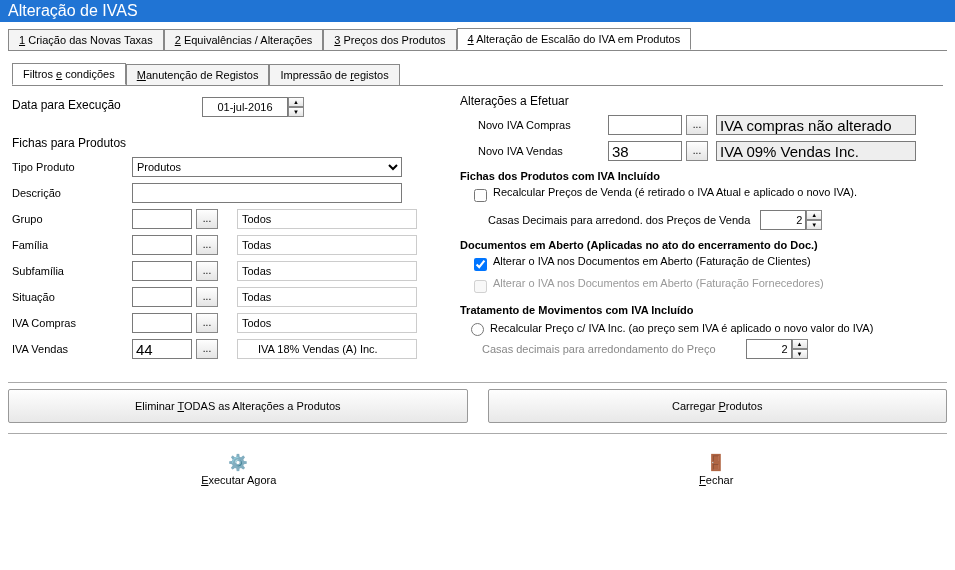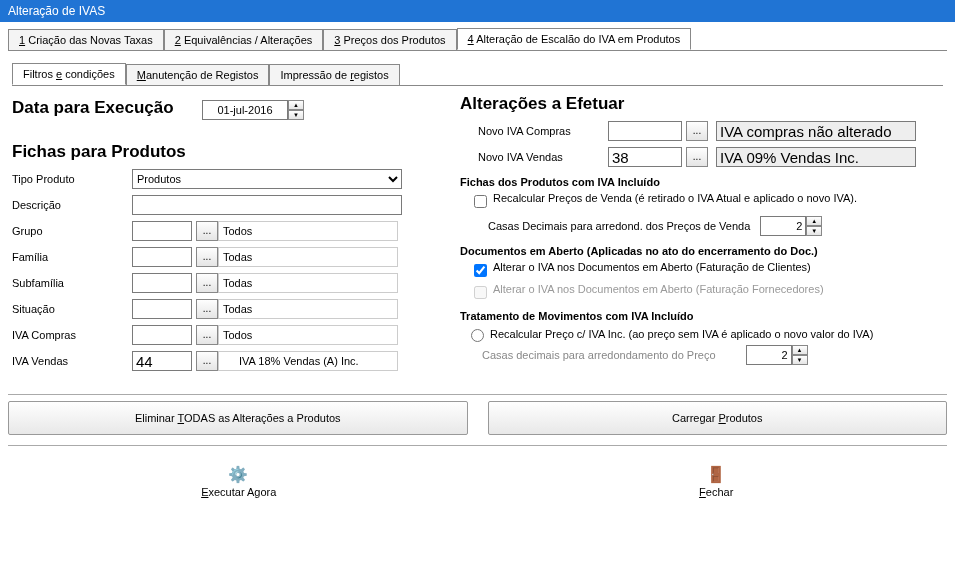--- a/index.html
+++ b/index.html
@@ -12,21 +12,21 @@
     width: 955px;
     height: 570px;
     overflow: hidden;
   }
   .titlebar {
     background: #2074d4;
     color: #fff;
     padding: 4px 8px;
     height: 22px;
     line-height: 14px;
-    font-size: 12px;
+    font-size: 16px;
   }
   .tabrow {
     display: flex;
     gap: 0;
     padding: 6px 8px 0 8px;
     align-items: flex-end;
   }
   .tab {
     padding: 4px 10px;
     border: 1px solid #888;
@@ -57,21 +57,21 @@
     padding: 4px 0 0 4px;
     align-items: flex-end;
   }
   .columns {
     display: flex;
     gap: 8px;
     padding: 6px 4px;
   }
   .col-left { width: 440px; }
   .col-right { flex: 1; }
-  .section-title { font-weight: bold; font-size: 17px; margin: 2px 0 6px 0; }
+  .section-title { font-weight: normal; font-size: 12px; margin: 2px 0 6px 0; }
   .section-title-sm { font-weight: bold; font-size: 11px; margin: 8px 0 4px 0; }
   .row { display: flex; align-items: center; margin: 4px 0; min-height: 22px; }
   .label { width: 120px; }
   .label-r { width: 130px; }
   .text-input {
     border: 1px solid #7a7a7a;
     height: 20px;
     padding: 1px 3px;
     font-size: 15px;
     font-family: inherit;
@@ -86,21 +86,21 @@
     line-height: 14px;
     text-align: center;
     cursor: pointer;
     margin-left: 4px;
     padding:0;
     font-family: inherit;
   }
   .wide-input { width: 270px; }
   .small-input { width: 60px; }
   .med-input { width: 74px; }
-  .desc-txt { margin-left: 0; display: inline-block; }
+  .desc-txt { margin-left: 19px; display: inline-block; }
   .select-input { width: 270px; height: 20px; border: 1px solid #7a7a7a; font-size: 11px; font-family: inherit; background:#fff;}
   .spinner-wrap { display: inline-flex; align-items: flex-end; }
   .spinner-wrap input { border: 1px solid #7a7a7a; height: 20px; width: 86px; font-size: 11px; text-align: center;}
   .spinner-btns { display: flex; flex-direction: column; width: 16px; }
   .spinner-btns button { height:10px; border:1px solid #888; background:linear-gradient(#fefefe,#e5e5e5); font-size:6px; line-height:4px; padding:0; cursor:pointer;}
   .chk-row { display: flex; margin: 3px 0 3px 10px; }
   .chk-row input { margin-right: 6px; }
   .chk-row.disabled { color: #999; }
   .radio-row { display: flex; align-items: center; margin: 3px 0 3px 6px; }
   .radio-row input { margin-right: 6px; }

